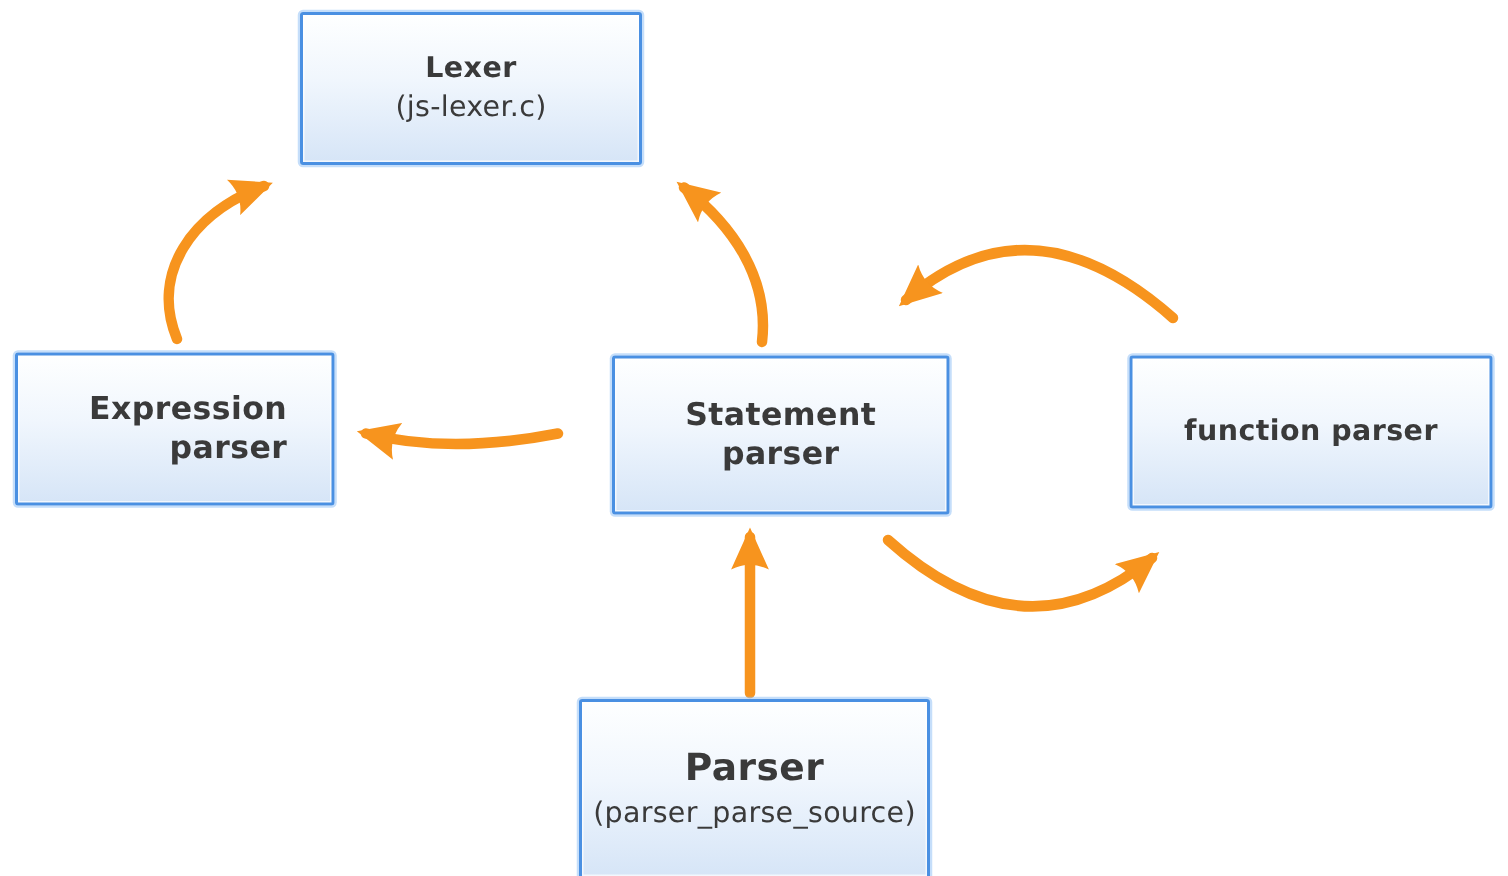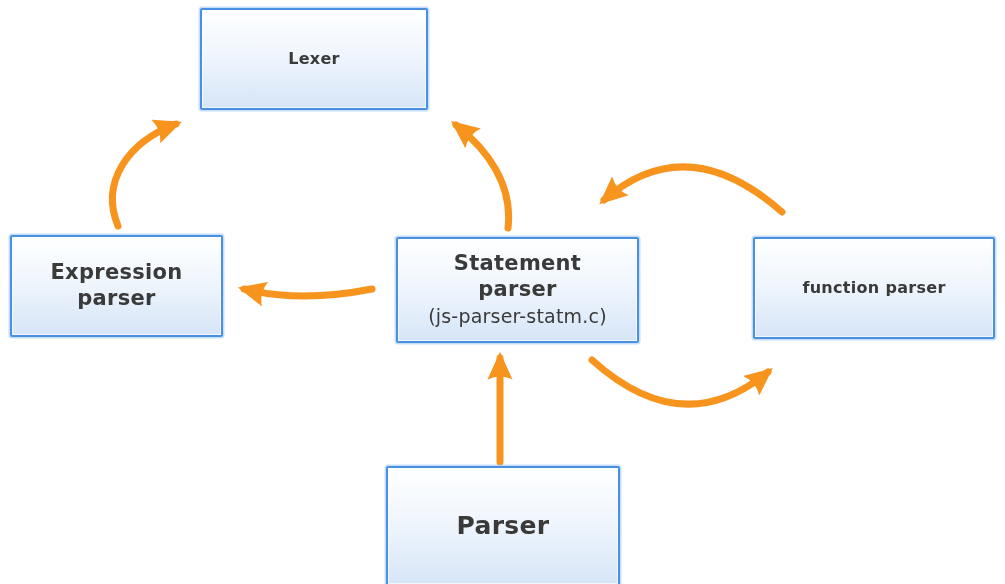--- a/index.html
+++ b/index.html
@@ -48,26 +48,26 @@
     line-height: 1.22;
     letter-spacing: 0.3px;
   }
   .node .subtitle {
     font-size: 19px;
     line-height: 1.3;
     letter-spacing: 0.2px;
     margin-top: 2px;
   }
   .node.wrap-title .title { max-width: 150px; }
-  #n-lexer .title, #n-function .title { font-size: 16px; }
+  #n-lexer .title, #n-function .title { font-size: 19px; }
   #n-parser .title { font-size: 25px; }
 
   #n-lexer      { left: 200px; top: 8px;   width: 228px; height: 102px; }
-  #n-expression { left: 10px;  top: 235px; width: 213px; height: 102px; }
-  #n-statement  { left: 396px; top: 237px; width: 243px; height: 106px; }
+  #n-expression { left: 10px;  top: 235px; width: 213px; height: 102px; text-align: right; }
+  #n-statement  { left: 408px; top: 237px; width: 225px; height: 106px; }
   #n-function   { left: 753px; top: 237px; width: 242px; height: 102px; }
   #n-parser     { left: 386px; top: 466px; width: 234px; height: 120px; }
 </style>
 </head>
 <body>
 
 <div class="canvas">
 
   <svg class="edges" viewBox="0 0 1005 584" xmlns="http://www.w3.org/2000/svg">
     <defs>
@@ -78,32 +78,33 @@
     <path class="edge-path" d="M 118 226 C 100 182, 128 142, 176 124" marker-end="url(#ah)"></path>
     <path class="edge-path" d="M 508 228 C 513 185, 488 150, 456 125" marker-end="url(#ah)"></path>
     <path class="edge-path" d="M 372 289 Q 300 303 244 289" marker-end="url(#ah)"></path>
     <path class="edge-path" d="M 782 212 Q 687 128 604 200" marker-end="url(#ah)"></path>
     <path class="edge-path" d="M 592 360 Q 683 442 768 372" marker-end="url(#ah)"></path>
     <path class="edge-path" d="M 500 462 L 500 358" marker-end="url(#ah)"></path>
   </svg>
 
   <div class="node" id="n-lexer">
     <div class="title">Lexer</div>
+    <div class="subtitle">(js-lexer.c)</div>
   </div>
 
   <div class="node wrap-title" id="n-expression">
     <div class="title">Expression parser</div>
   </div>
 
   <div class="node wrap-title" id="n-statement">
     <div class="title">Statement parser</div>
-    <div class="subtitle">(js-parser-statm.c)</div>
   </div>
 
   <div class="node" id="n-function">
     <div class="title">function parser</div>
   </div>
 
   <div class="node" id="n-parser">
     <div class="title">Parser</div>
+    <div class="subtitle">(parser_parse_source)</div>
   </div>
 
 </div>
 
 </body></html>

